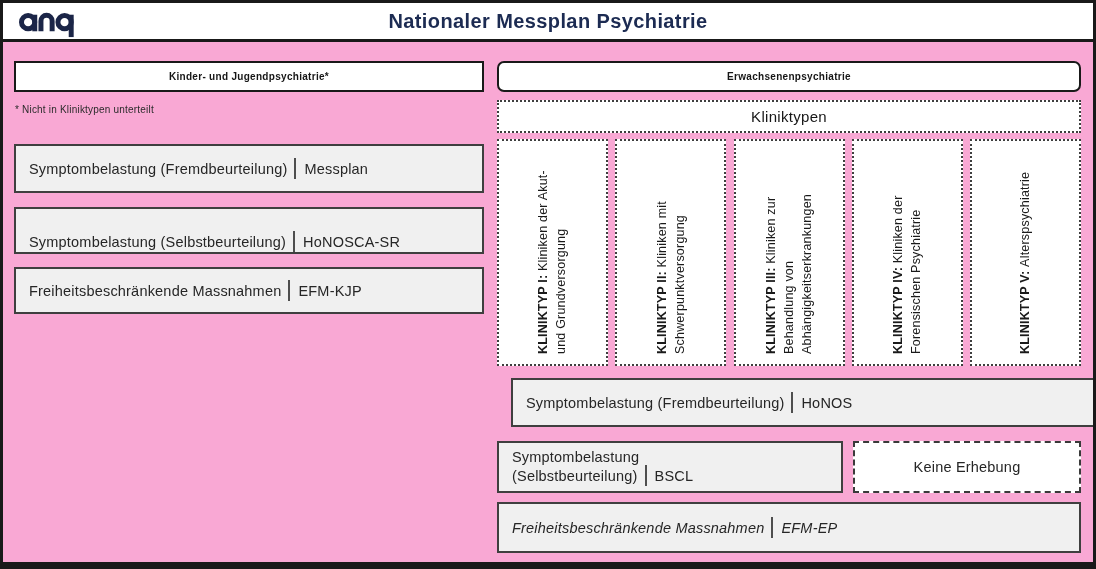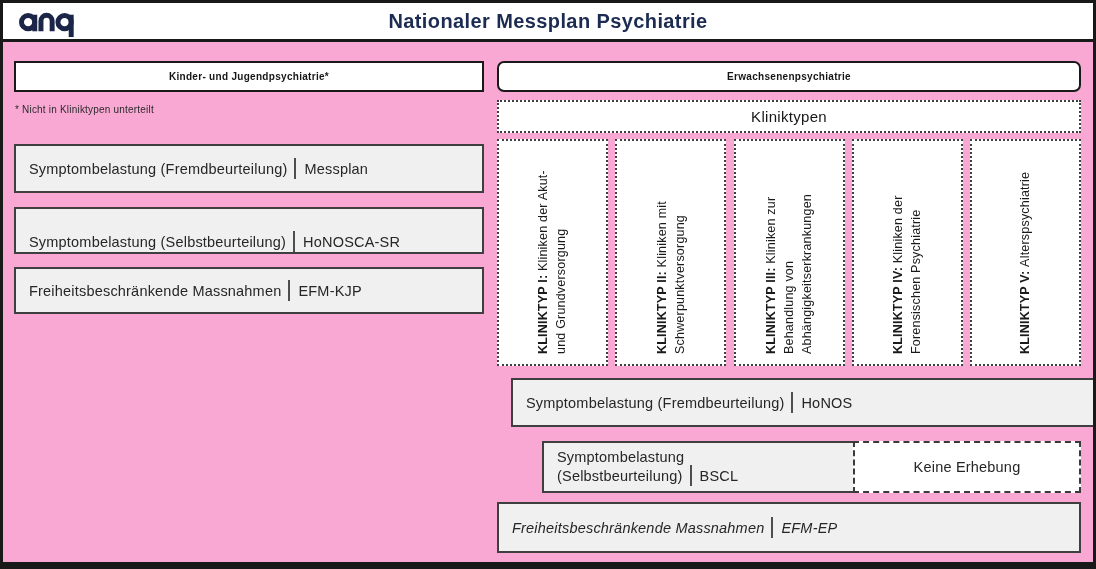--- a/index.html
+++ b/index.html
@@ -88,21 +88,21 @@
   .vtext {
     writing-mode: vertical-rl;
     transform: rotate(180deg);
     font-size: 12.5px; line-height: 1.45; letter-spacing: 0.2px;
     color: #1a1a1a;
     text-align: left;
   }
   .vtext b { font-weight: bold; }
 
   #erw-m1 { left: 494px; top: 375px; width: 584px; height: 49px; margin-left: 14px; }
-  #erw-m2 { left: 494px; top: 438px; width: 346px; height: 52px; margin-left: 45px; }
+  #erw-m2 { left: 494px; top: 438px; width: 346px; height: 52px; }
   #keine  {
     left: 850px; top: 438px; width: 228px; height: 52px;
     border: 2px dashed #3a3a3a; background: #fff;
     display: flex; align-items: center; justify-content: center;
     font-size: 14.5px; letter-spacing: 0.2px; color: #262626;
   }
   #erw-m3 { left: 494px; top: 499px; width: 584px; height: 51px; font-style: italic; }
 </style>
 </head>
 <body>

